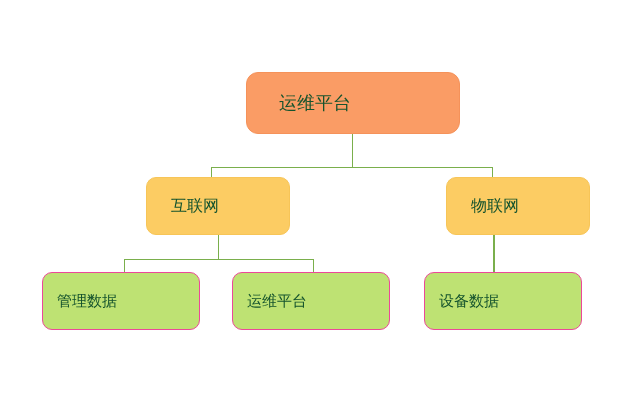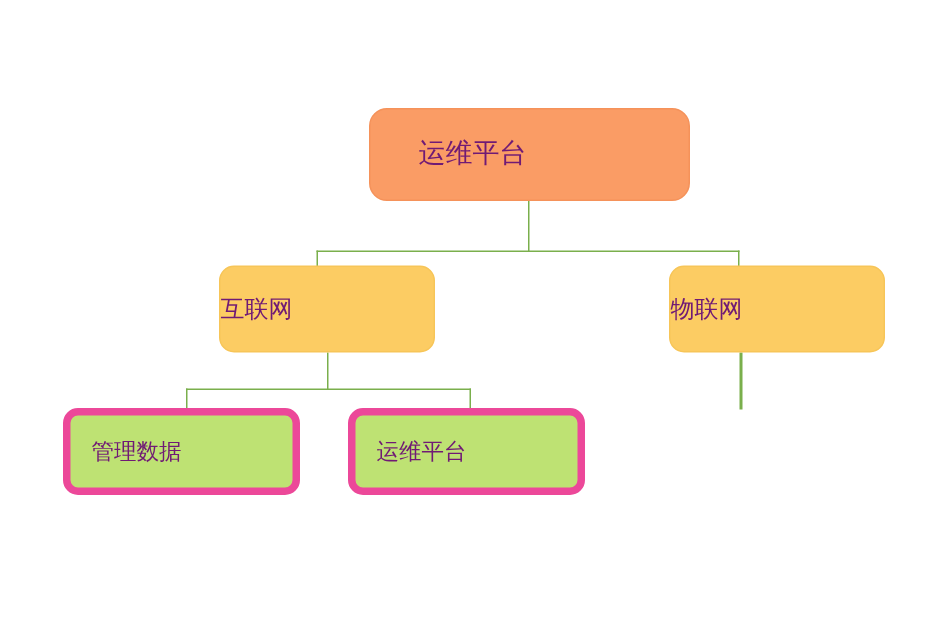--- a/index.html
+++ b/index.html
@@ -17,21 +17,21 @@
     height: 414px;
     background: #ffffff;
     overflow: hidden;
   }
   .node {
     position: absolute;
     box-sizing: border-box;
     border-radius: 10px;
     display: flex;
     align-items: center;
-    color: #701a75;
+    color: #14532d;
     line-height: 1.1;
     white-space: nowrap;
     z-index: 2;
   }
   .node-label {
     display: block;
   }
 
   
   #node-root {
@@ -46,33 +46,33 @@
     font-size: 18px;
   }
 
   
   .node-l2 {
     width: 144px;
     height: 58px;
     top: 177px;
     background: #fccc63;
     border: 1px solid #f7c558;
-    padding-left: 0;
+    padding-left: 24px;
     font-size: 16px;
   }
   #node-internet { left: 146px; }
   #node-iot      { left: 423px; margin-left: 23px; }
 
   
   .node-l3 {
     width: 158px;
     height: 58px;
     top: 272px;
     background: #bee273;
-    border: 5px solid #ec4899;
+    border: 1px solid #ec4899;
     padding-left: 14px;
     font-size: 15px;
   }
   #node-mgmt-data { left: 42px; }
   #node-biz-data  { left: 232px; }
   #node-dev-data  { left: 424px; }
 
   
   .conn {
     position: absolute;
@@ -124,14 +124,17 @@
   <div class="node node-l2" id="node-iot">
     <span class="node-label">物联网</span>
   </div>
 
   <div class="node node-l3" id="node-mgmt-data">
     <span class="node-label">管理数据</span>
   </div>
   <div class="node node-l3" id="node-biz-data">
     <span class="node-label">运维平台</span>
   </div>
+  <div class="node node-l3" id="node-dev-data">
+    <span class="node-label">设备数据</span>
+  </div>
 
 </div>
 
 </body></html>

